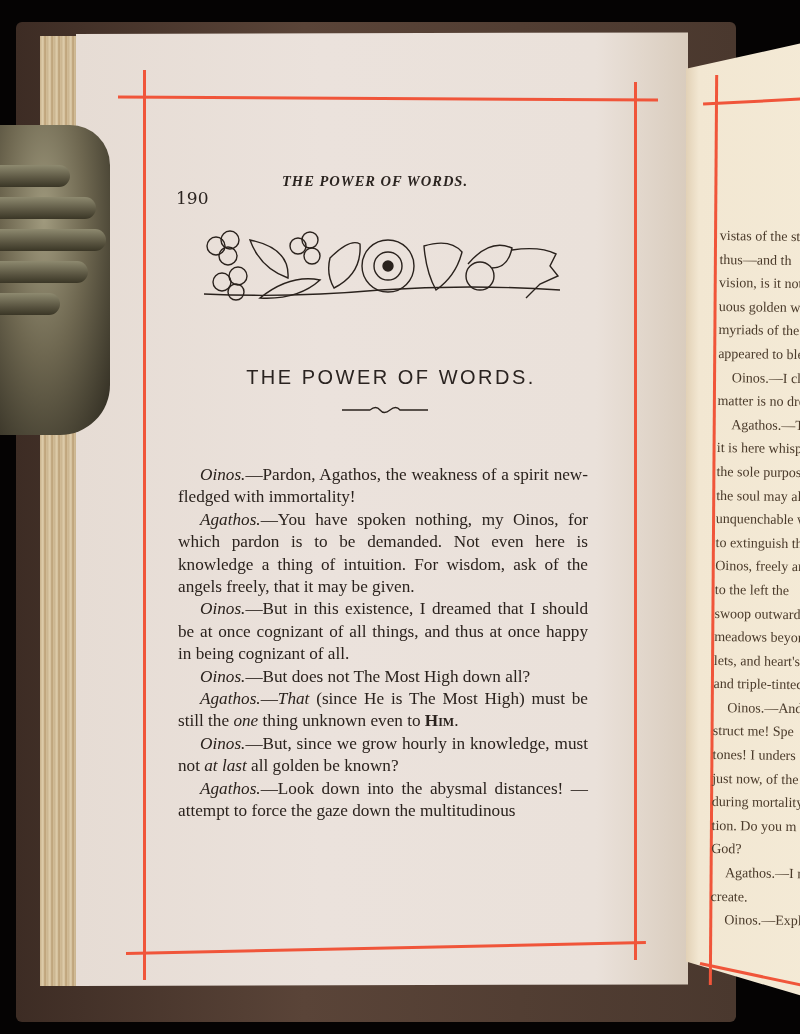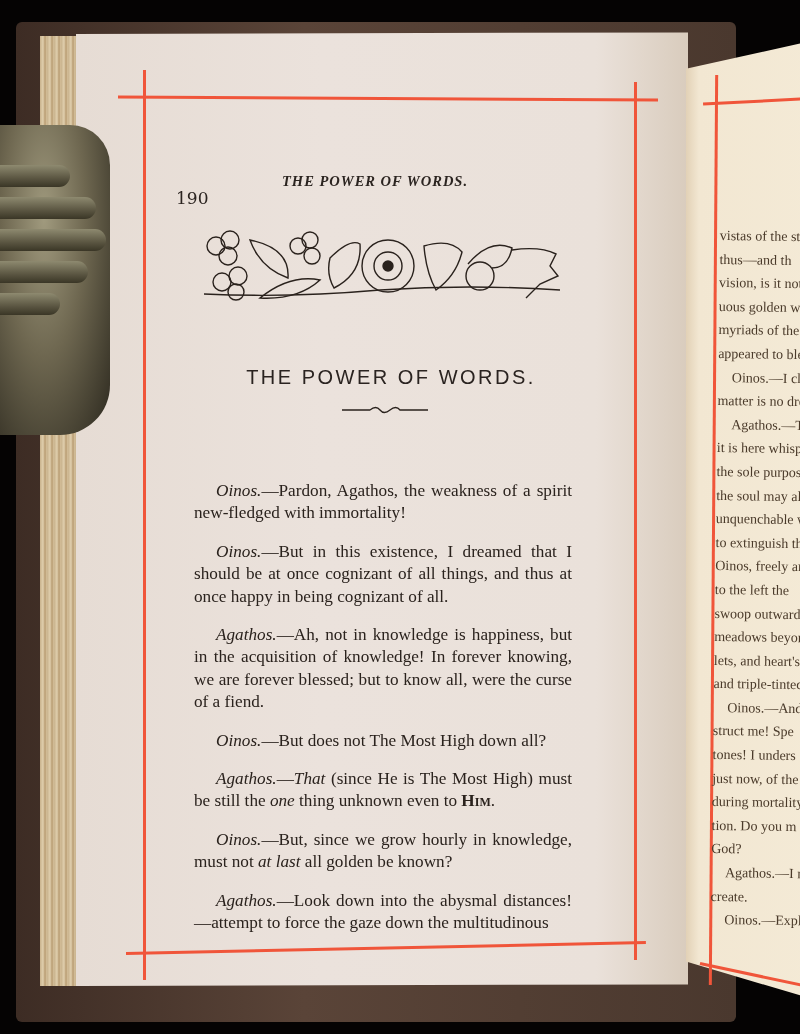--- a/index.html
+++ b/index.html
@@ -44,21 +44,21 @@
   .running-head { position:absolute; top:172px; left:176px; width:420px; font-size:17px; color:#2b2420; }
   .running-head .pno { position:absolute; left:0; top:16px; font-family:"DejaVu Serif", serif; }
   .running-head .rh { position:absolute; left:106px; top:1px; font-style:italic; font-size:14.5px; letter-spacing:1px; font-family:"Liberation Serif", serif; font-weight:bold; }
   .ornament { position:absolute; left:200px; top:228px; width:364px; height:80px; }
   .title { position:absolute; left:176px; top:366px; width:430px; text-align:center;
     font-family:"Liberation Sans", sans-serif; font-size:20px; letter-spacing:2.5px; color:#2a2320; }
   .flourish { position:absolute; left:340px; top:404px; width:90px; height:12px; }
   .body-text { position:absolute; left:178px; top:464px; width:410px;
     font-family:"Liberation Serif", serif; font-size:17.2px; line-height:22.4px; color:#2a221d;
     text-align:justify; }
-  .body-text p { margin:16px; text-indent:22px; }
+  .body-text p { margin:0; text-indent:22px; }
   .body-text .spk { font-style:italic; }
   .body-text em { font-style:italic; }
   .sc { font-variant:small-caps;font-weight:bold; }
   
   .rp-text { position:absolute; left:720px; top:224px; width:140px;
     font-family:"Liberation Serif", serif; font-size:14px; line-height:23.6px; color:#4a3a2a;
     transform:rotate(0.8deg); transform-origin:left top; white-space:nowrap; }
   .rp-text div { height:23.6px; }
   .rp-text .ind { padding-left:14px; }
 </style>
@@ -119,22 +119,22 @@
 </svg>
 
 <div class="title">THE POWER OF WORDS.</div>
 
 <svg class="flourish" viewBox="0 0 90 12">
   <path d="M2 6 H30 M30 6 q6 -5 10 0 q4 5 10 0 q6 -5 10 0 H88" fill="none" stroke="#2a221d" stroke-width="1.3"></path>
 </svg>
 
 <div class="body-text">
   <p><span class="spk">Oinos.</span><span>—</span><span>Pardon, Agathos, the weakness of a spirit new-fledged with immortality!</span></p>
+  <p><span class="spk">Agathos.</span><span>—</span><span>You have spoken nothing, my Oinos, for which pardon is to be demanded. Not even here is knowledge a thing of intuition. For wisdom, ask of the angels freely, that it may be given.</span></p>
   <p><span class="spk">Oinos.</span><span>—</span><span>But in this existence, I dreamed that I should be at once cognizant of all things, and thus at once happy in being cognizant of all.</span></p>
-  <p><span class="spk">Agathos.</span><span>—</span><span>Ah, not in knowledge is happiness, but in the acquisition of knowledge! In forever knowing, we are forever blessed; but to know all, were the curse of a fiend.</span></p>
   <p><span class="spk">Oinos.</span><span>—</span><span>But does not The Most High down all?</span></p>
   <p><span class="spk">Agathos.</span><span>—</span><em>That</em><span> (since He is The Most High) must be still the </span><em>one</em><span> thing unknown even to </span><span class="sc">Him</span><span>.</span></p>
   <p><span class="spk">Oinos.</span><span>—</span><span>But, since we grow hourly in knowledge, must not </span><em>at last</em><span> all golden be known?</span></p>
   <p><span class="spk">Agathos.</span><span>—</span><span>Look down into the abysmal distances! —attempt to force the gaze down the multitudinous</span></p>
 </div>
 
 <div class="rp-text">
   <div>vistas of the st</div>
   <div>thus—and th</div>
   <div>vision, is it not</div>

